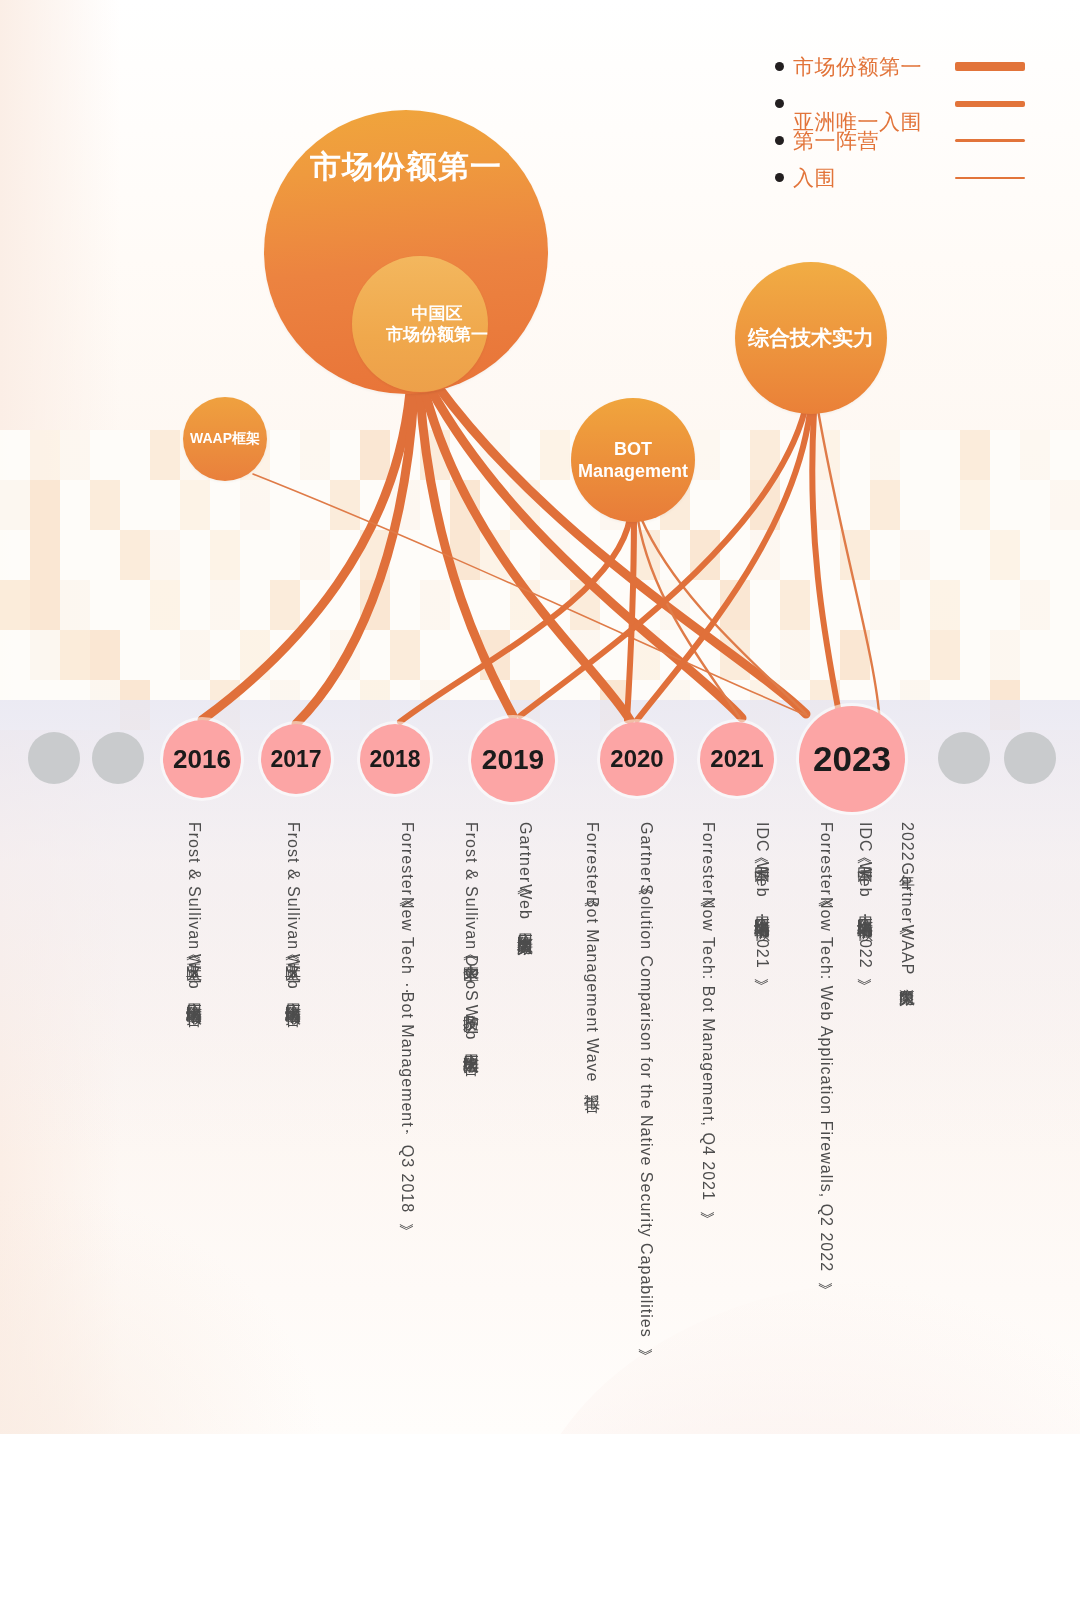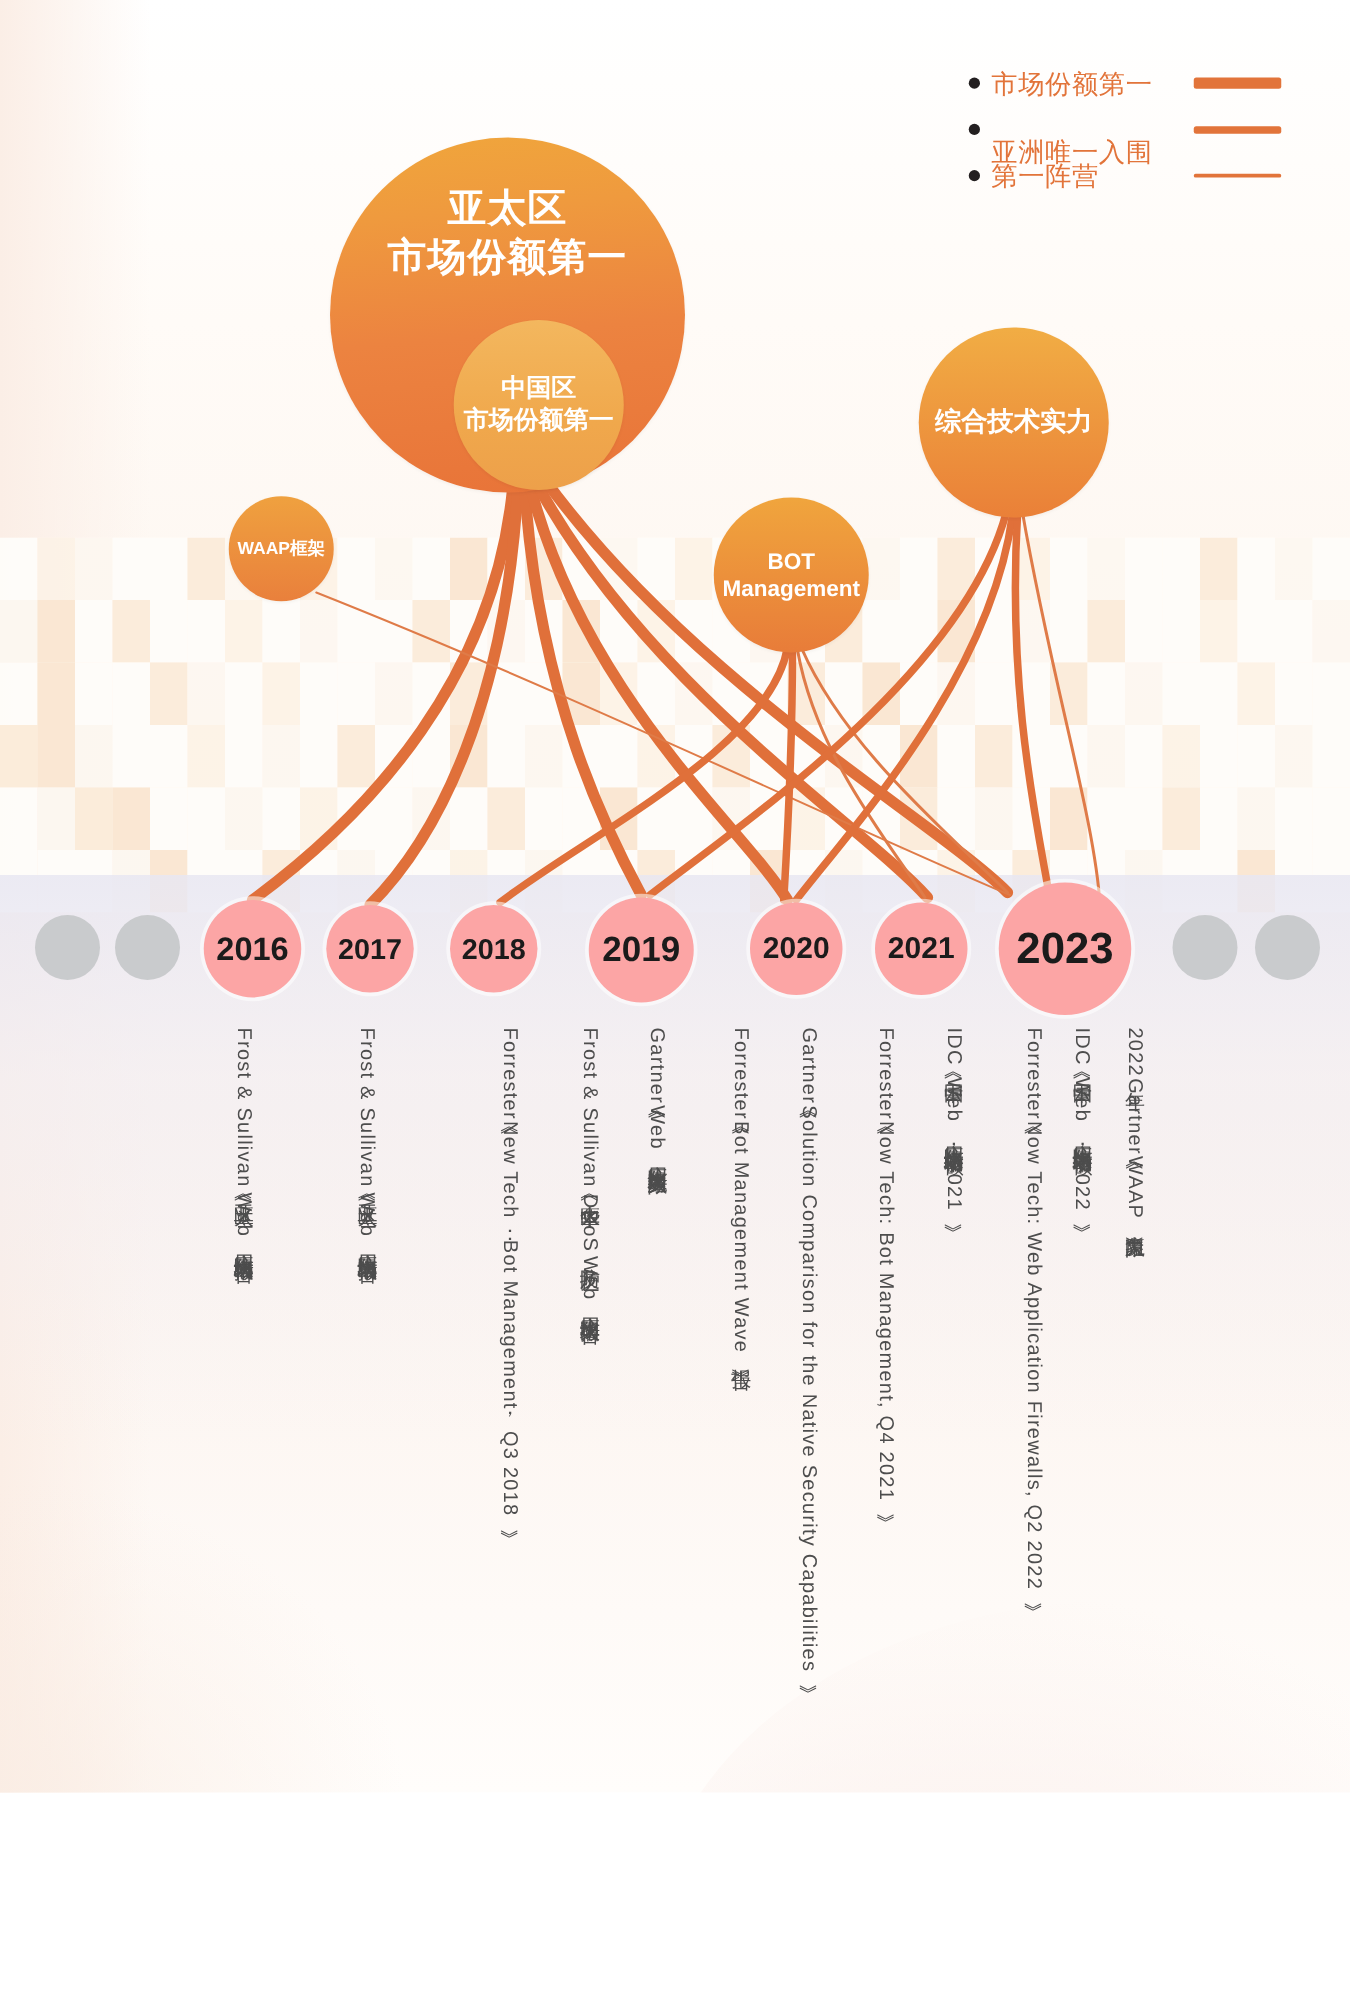--- a/index.html
+++ b/index.html
@@ -56,23 +56,23 @@
     color:#ffffff;font-weight:bold;line-height:1.25;
     box-shadow:0 1px 3px rgba(0,0,0,.05);
   }
   .bub-apac{
     left:264px;top:110px;width:284px;height:284px;
     background:linear-gradient(175deg,#f0a63c 0%,#ef9a3e 22%,#ec8340 55%,#e87338 100%);
     font-size:31px;letter-spacing:1px;z-index:6;
     align-items:flex-start;padding-top:38px;box-sizing:border-box;
   }
   .bub-china{
-    left:363px;top:256px;width:136px;height:136px;
+    left:352px;top:256px;width:136px;height:136px;
     background:linear-gradient(180deg,#f3b75e 0%,#f0a84c 60%,#eda04a 100%);
-    font-size:20px;z-index:7;
+    font-size:17px;z-index:7;justify-content:flex-end;
   }
   .bub-waap{
     left:183px;top:397px;width:84px;height:84px;
     background:linear-gradient(180deg,#efa13f 0%,#e9803c 100%);
     font-size:14px;z-index:6;
   }
   .bub-bot{
     left:571px;top:398px;width:124px;height:124px;
     background:linear-gradient(180deg,#f0a53d 0%,#e87c39 100%);
     font-size:18px;z-index:6;
@@ -358,20 +358,27 @@
           <i style="height: 6px; background: rgb(226, 116, 58);"></i>
         </span>
     </div>
     <div class="legend-row">
       <span class="legend-bullet"></span>
       <span class="legend-label" style="color: rgb(226, 116, 58);">第一阵营</span>
       <span class="legend-rule">
           <i style="height: 3px; background: rgb(226, 116, 58);"></i>
         </span>
     </div>
+    <div class="legend-row">
+      <span class="legend-bullet"></span>
+      <span class="legend-label" style="color: rgb(226, 116, 58);">入围</span>
+      <span class="legend-rule">
+          <i style="height: 2px; background: rgb(226, 116, 58);"></i>
+        </span>
+    </div>
   </div>
 
   <svg id="links" viewBox="0 0 1080 1598">
       <path d="M 410 392 C 395 540 300 648 202 720" fill="none" stroke="#e0703a" stroke-width="9" stroke-linecap="round"></path>
       <path d="M 414 394 C 404 560 352 668 296 724" fill="none" stroke="#e0703a" stroke-width="9" stroke-linecap="round"></path>
       <path d="M 420 394 C 432 560 486 666 513 716" fill="none" stroke="#e0703a" stroke-width="9" stroke-linecap="round"></path>
       <path d="M 425 392 C 470 560 596 664 630 720" fill="none" stroke="#e0703a" stroke-width="9" stroke-linecap="round"></path>
       <path d="M 430 388 C 520 552 690 660 742 718" fill="none" stroke="#e0703a" stroke-width="9" stroke-linecap="round"></path>
       <path d="M 436 384 C 556 548 748 656 806 714" fill="none" stroke="#e0703a" stroke-width="9" stroke-linecap="round"></path>
       <path d="M 253 474 C 460 556 680 662 808 716" fill="none" stroke="#df7b48" stroke-width="1.6" stroke-linecap="round"></path>
@@ -380,21 +387,20 @@
       <path d="M 638 520 C 652 600 706 668 740 718" fill="none" stroke="#df7b48" stroke-width="2.4" stroke-linecap="round"></path>
       <path d="M 641 518 C 676 598 756 664 806 714" fill="none" stroke="#df7b48" stroke-width="2.4" stroke-linecap="round"></path>
       <path d="M 805 410 C 770 540 592 660 520 716" fill="none" stroke="#e0703a" stroke-width="6" stroke-linecap="round"></path>
       <path d="M 810 412 C 792 544 680 664 637 720" fill="none" stroke="#e0703a" stroke-width="6" stroke-linecap="round"></path>
       <path d="M 814 412 C 806 548 828 652 838 708" fill="none" stroke="#e0703a" stroke-width="6" stroke-linecap="round"></path>
       <path d="M 818 410 C 842 548 876 656 880 724" fill="none" stroke="#df7b48" stroke-width="2.4" stroke-linecap="round"></path>
     </svg>
 
   <div class="bubble bub-apac">
     <div>
-      <div>亚太区</div>
       <div>市场份额第一</div>
     </div>
   </div>
 
   <div class="bubble bub-china">
     <div>
       <div>中国区</div>
       <div>市场份额第一</div>
     </div>
   </div>

